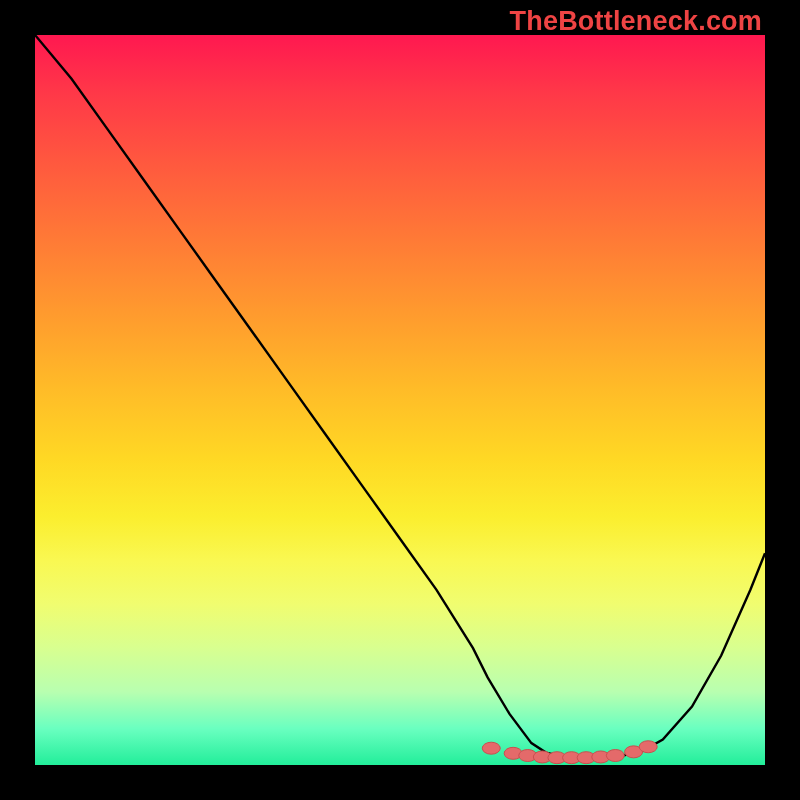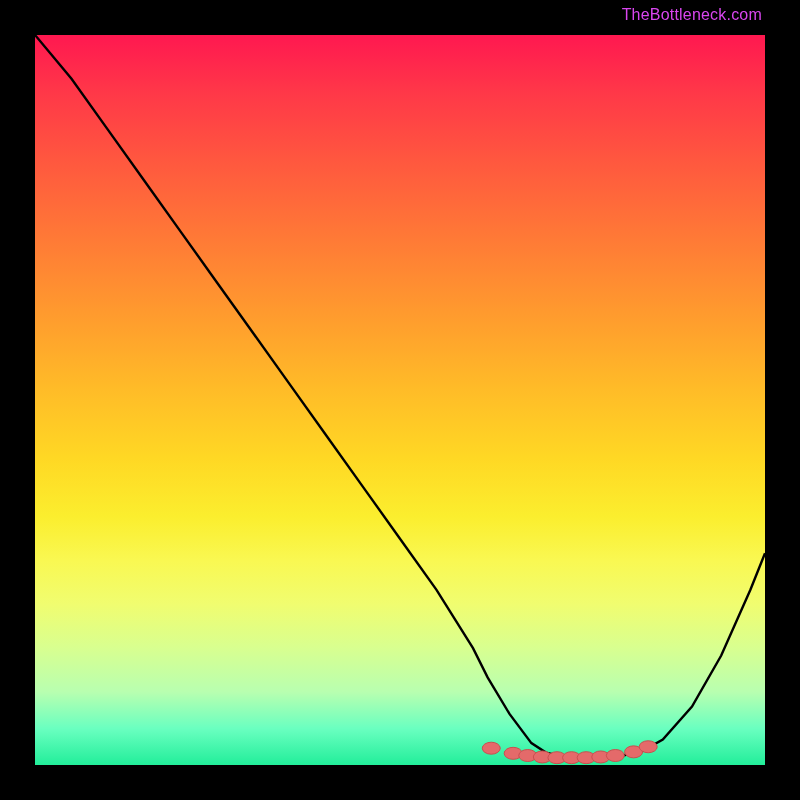--- a/index.html
+++ b/index.html
@@ -37,23 +37,24 @@
       #b8ffb0 90%,
       #6affc0 95%,
       #22ee9a 100%
     );
   }
   .watermark {
     position: absolute;
     top: 6px;
     right: 38px;
     font-family: Arial, Helvetica, sans-serif;
-    font-size: 16px;
-    color: #d946ef;
+    font-size: 27px;
+    color: #ef4444;
     letter-spacing: 0.2px;
+    font-weight: bold;
   }
   svg.curve {
     position: absolute;
     left: 0;
     top: 0;
     width: 730px;
     height: 730px;
   }
 </style>
 </head>

